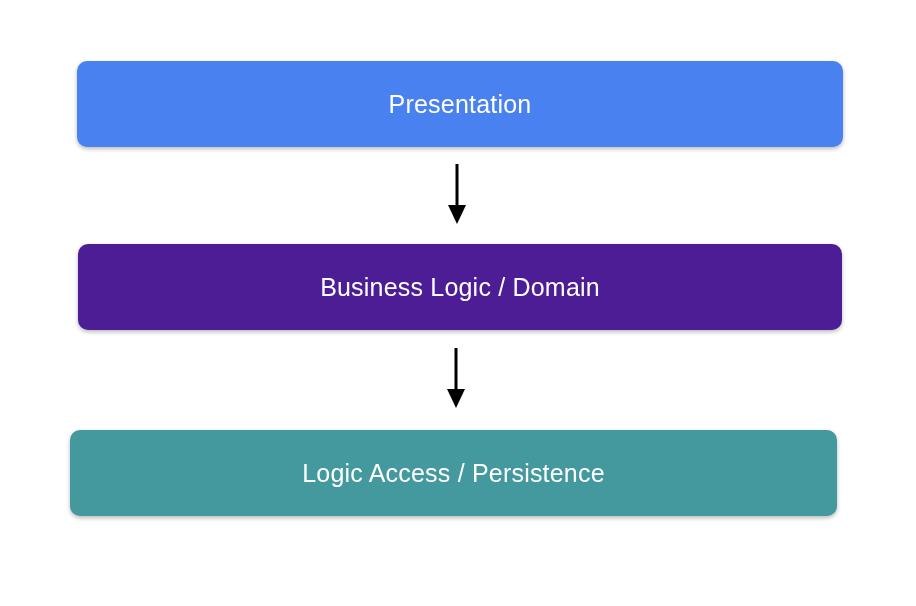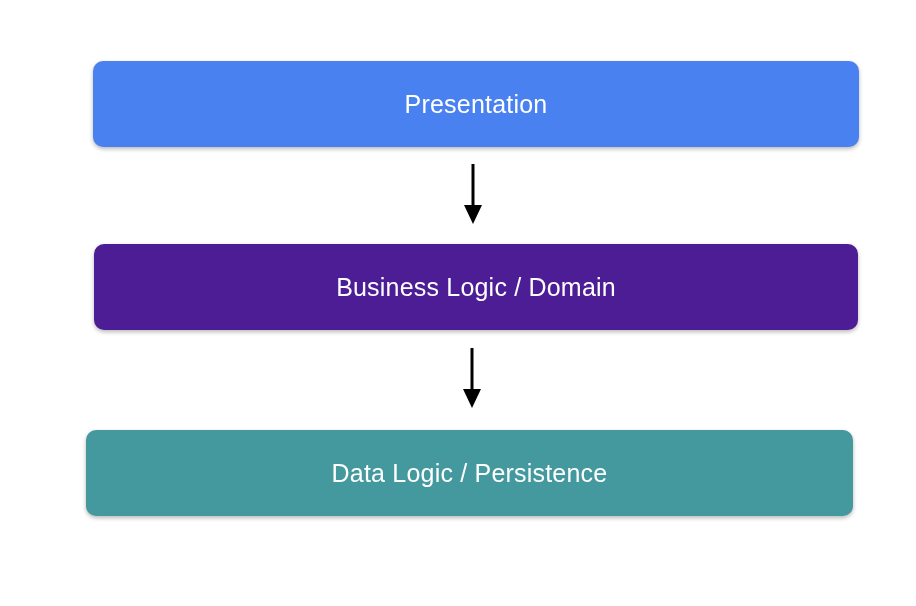--- a/index.html
+++ b/index.html
@@ -8,21 +8,20 @@
     height: 606px;
     background: #ffffff;
     overflow: hidden;
     font-family: "Liberation Sans", sans-serif;
   }
   .canvas {
     position: relative;
     width: 732px;
     height: 606px;
     background: #ffffff;
-    margin-left: 16px;
   }
   .layer-box {
     position: absolute;
     height: 86px;
     border-radius: 10px;
     display: flex;
     align-items: center;
     justify-content: center;
     box-shadow: 0 2px 4px rgba(0,0,0,0.28);
   }
@@ -70,16 +69,16 @@
   <div class="layer-box box-business">
     <span class="layer-label">Business Logic / Domain</span>
   </div>
 
   <svg class="arrow arrow-2" viewBox="0 0 22 62">
     <line x1="11" y1="1" x2="11" y2="45" stroke="#000000" stroke-width="3"></line>
     <polygon points="2,42 20,42 11,61" fill="#000000"></polygon>
   </svg>
 
   <div class="layer-box box-data">
-    <span class="layer-label">Data Logic / Persistence</span>
+    <span class="layer-label">Logic Access / Persistence</span>
   </div>
 
 </div>
 
 </body></html>

